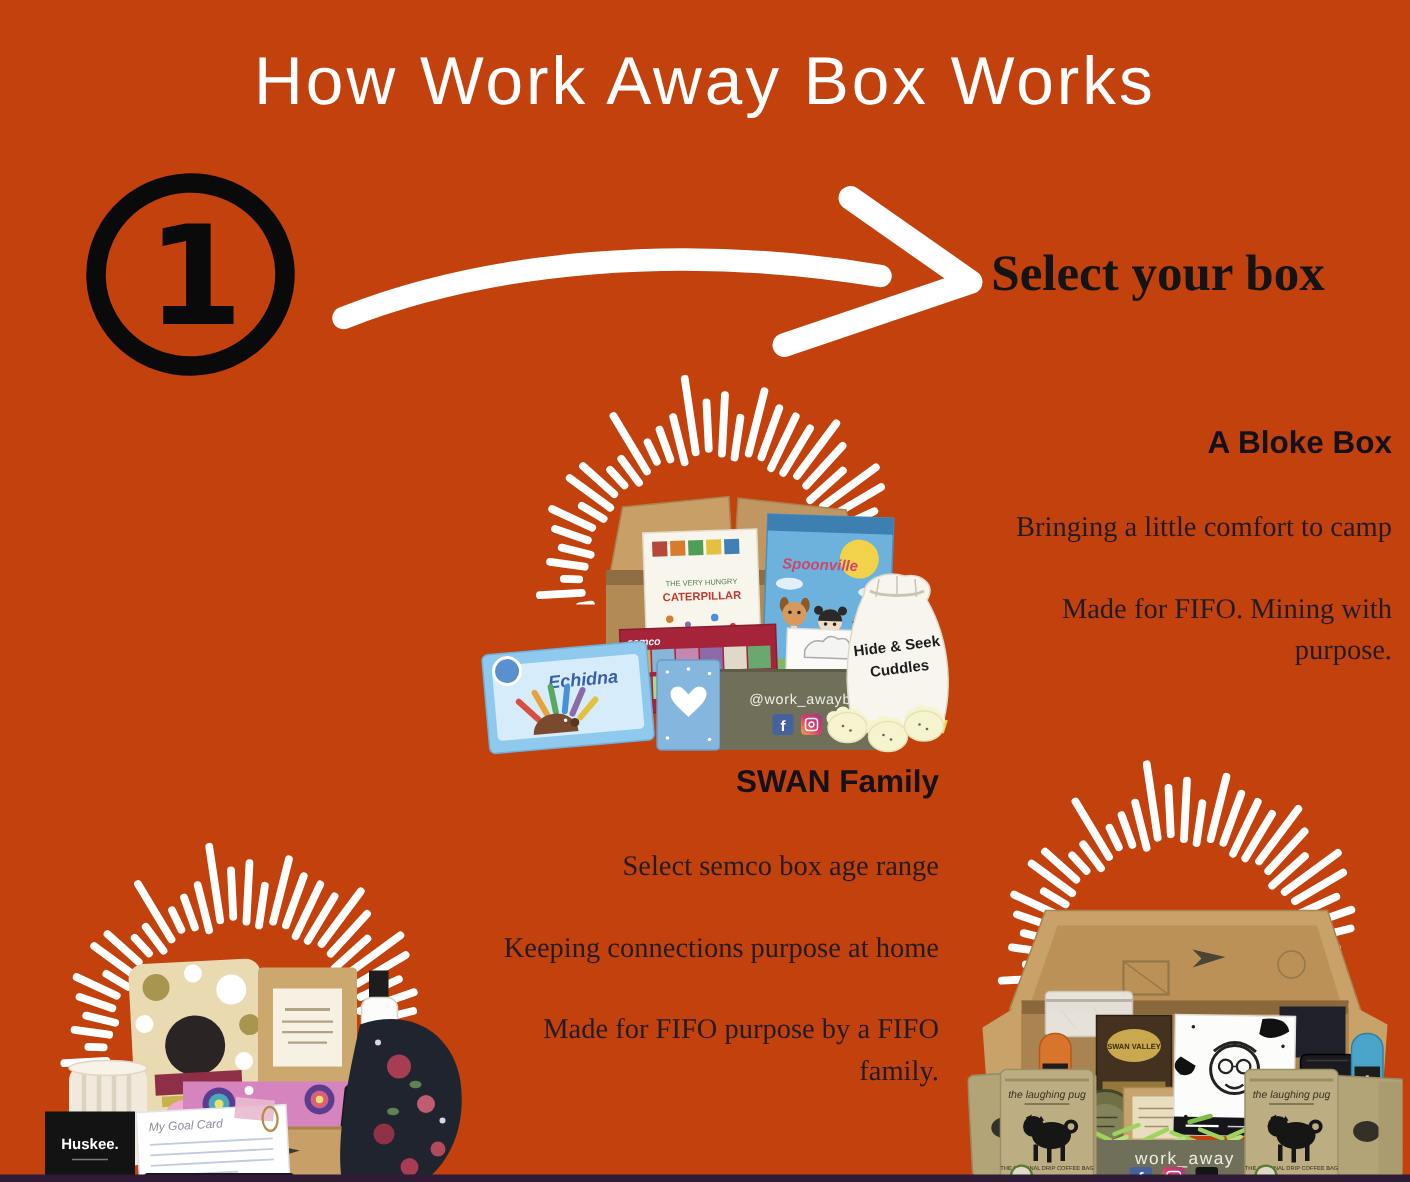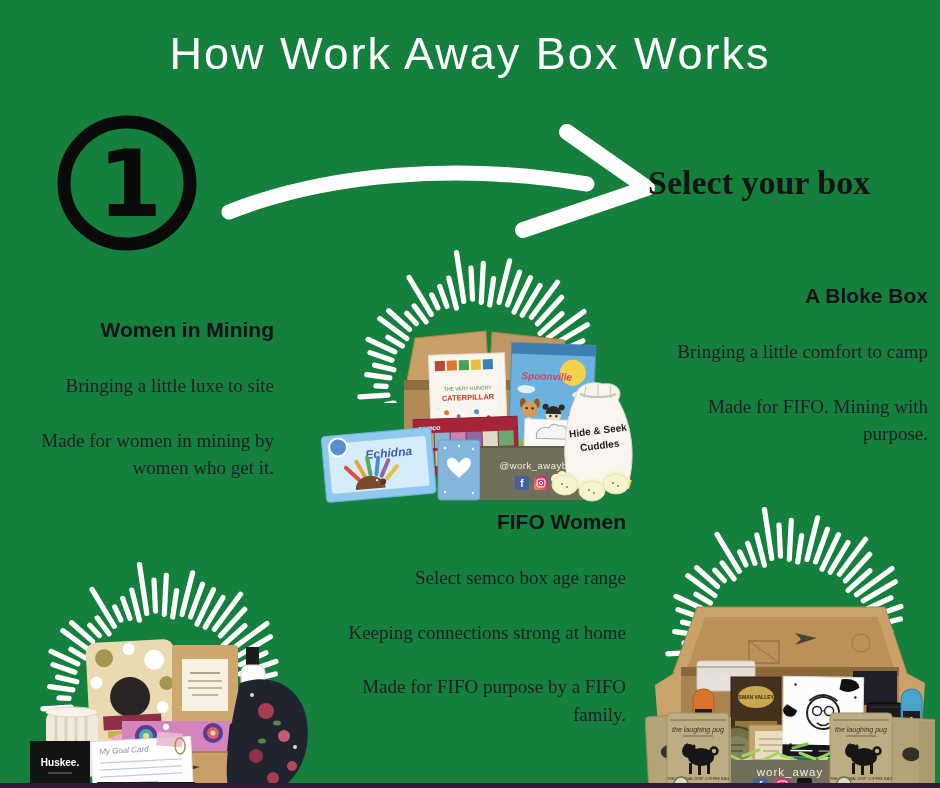--- a/index.html
+++ b/index.html
@@ -1,22 +1,22 @@
 <!DOCTYPE html>
 <html><head>
 <meta charset="utf-8">
 <style>
   html,body{margin:0;padding:0;background:#d58cd9;}
-  .canvas{position:relative;width:940px;height:788px;background:#15803d;overflow:hidden;
+  .canvas{position:relative;width:940px;height:788px;background:#c2410c;overflow:hidden;
           font-family:"Liberation Sans",sans-serif;color:#241e27;}
   .title{position:absolute;top:28px;left:0;width:100%;text-align:center;margin:0;
          color:#ffffff;font-size:45px;font-weight:400;letter-spacing:2px;}
   .step-circle{position:absolute;left:52px;top:112px;}
   .arrow{position:absolute;left:215px;top:118px;}
-  .step-label{position:absolute;left:648px;top:164px;width:292px;
+  .step-label{position:absolute;left:626px;top:164px;width:292px;text-align:center;
               font-family:cursive;font-size:34px;font-weight:600;color:#141414;}
   .sunburst{position:absolute;}
   #sb-left{left:0px;top:530px;}
   #sb-mid{left:317px;top:218px;}
   #sb-right{left:625px;top:475px;}
   .sunburst line{stroke:#ffffff;stroke-width:5.2;stroke-linecap:round;}
   .photo{position:absolute;}
   #photo-women{left:30px;top:635px;}
   #photo-fifo{left:318px;top:328px;}
   #photo-bloke{left:645px;top:585px;}
@@ -156,30 +156,25 @@
       <line x1="238.3" y1="125.7" x2="270.4" y2="106.7"></line>
       <line x1="240.4" y1="134.6" x2="265.9" y2="122.8"></line>
       <line x1="240.0" y1="144.0" x2="275.9" y2="131.5"></line>
       <line x1="247.2" y1="150.9" x2="275.4" y2="144.0"></line>
       <line x1="249.9" y1="159.4" x2="266.4" y2="157.1"></line>
       <line x1="247.3" y1="168.5" x2="265.9" y2="167.7"></line>
       <line x1="246.2" y1="177.0" x2="258.8" y2="177.8"></line>
       <line x1="249.4" y1="186.2" x2="268.2" y2="189.1"></line>
     </svg>
 
-  <section id="col-women" class="col">
-    <h2>Women in Mining</h2>
-    <p>Bringing a little luxe to site</p>
-    <p>Made for women in mining by women who get it.</p>
-  </section>
 
   <section id="col-fifo" class="col">
-    <h2>FIFO Women</h2>
+    <h2>SWAN Family</h2>
     <p>Select semco box age range</p>
-    <p>Keeping connections strong at home</p>
+    <p>Keeping connections purpose at home</p>
     <p>Made for FIFO purpose by a FIFO family.</p>
   </section>
 
   <section id="col-bloke" class="col">
     <h2>A Bloke Box</h2>
     <p>Bringing a little comfort to camp</p>
     <p>Made for FIFO. Mining with purpose.</p>
   </section>
 
   <svg id="photo-women" class="photo" width="280" height="153" viewBox="0 0 280 153">

